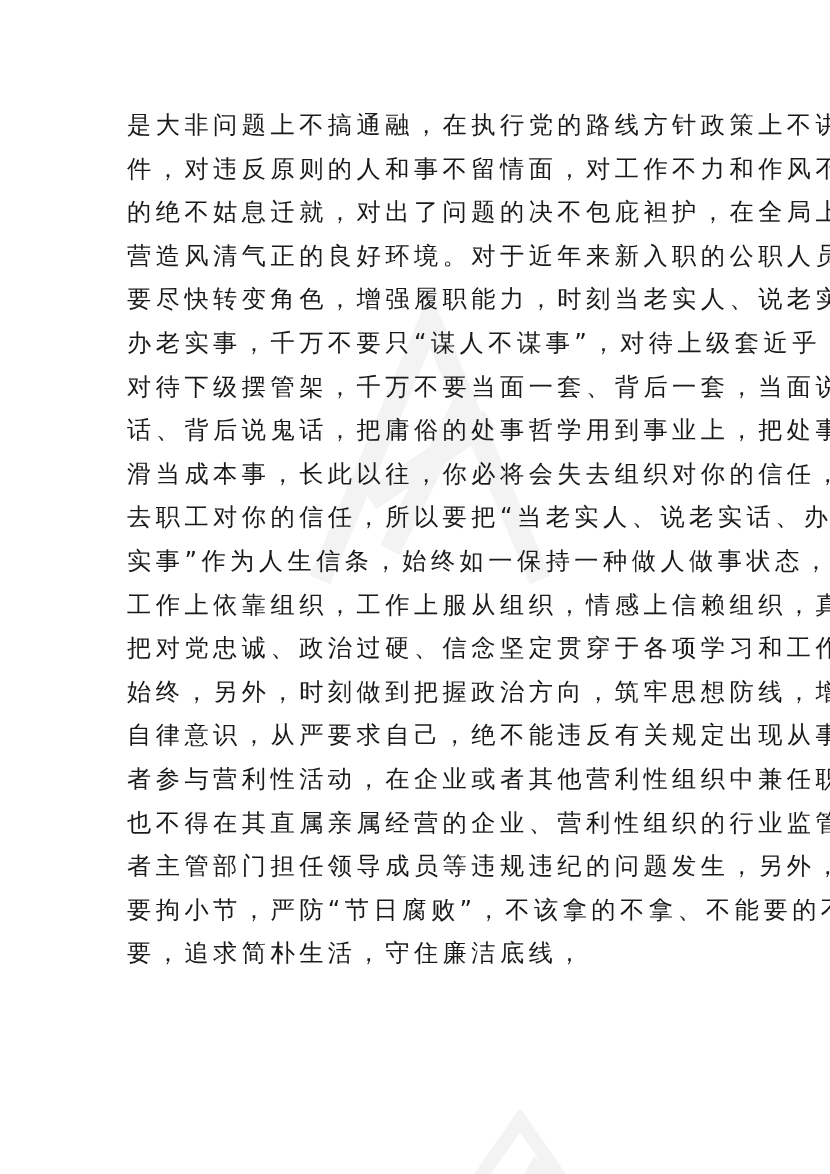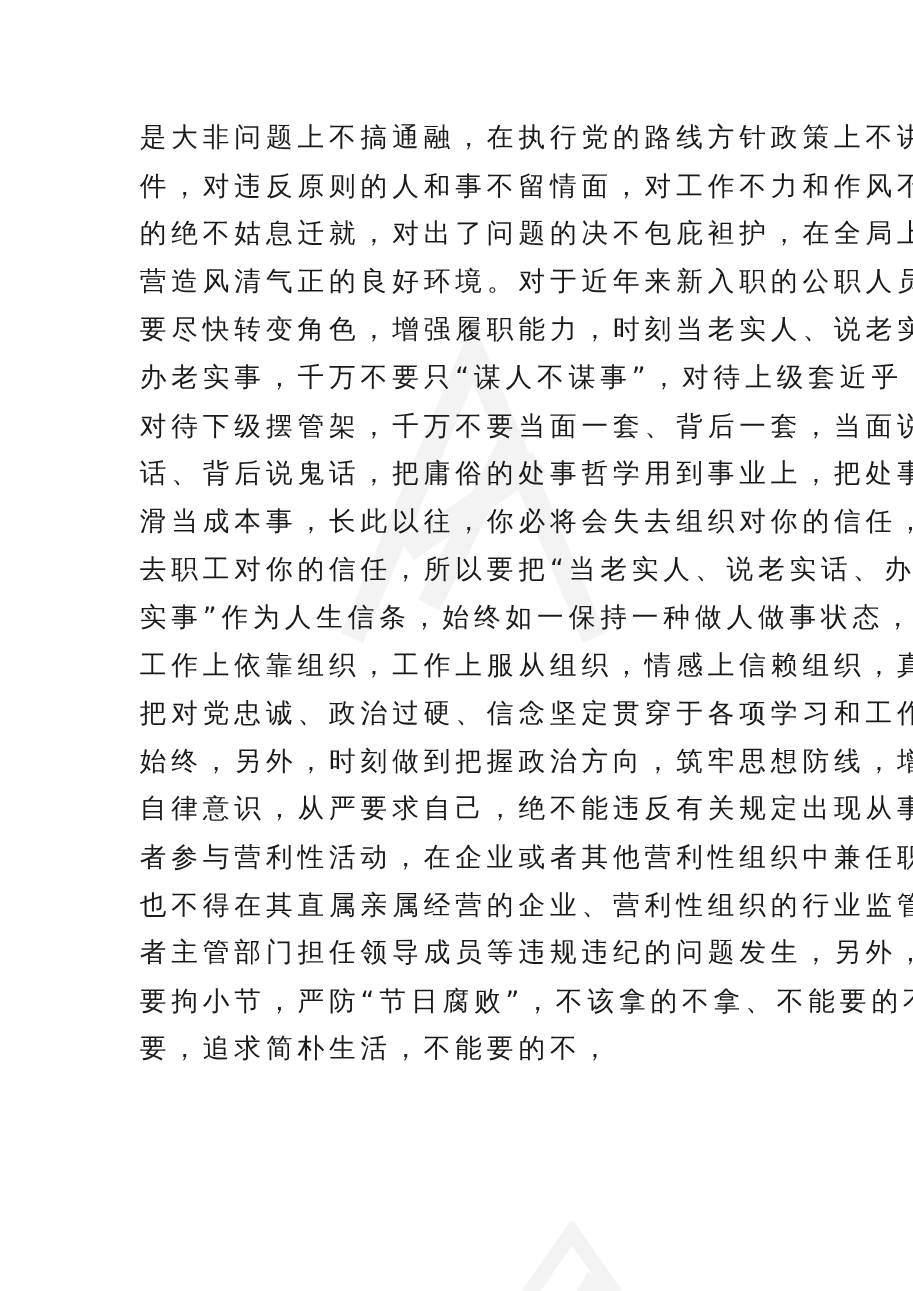--- a/index.html
+++ b/index.html
@@ -79,15 +79,15 @@
     <span class="line">去职工对你的信任，所以要把“当老实人、说老实话、办老</span>
     <span class="line">实事”作为人生信条，始终如一保持一种做人做事状态，在</span>
     <span class="line">工作上依靠组织，工作上服从组织，情感上信赖组织，真正</span>
     <span class="line">把对党忠诚、政治过硬、信念坚定贯穿于各项学习和工作的</span>
     <span class="line">始终，另外，时刻做到把握政治方向，筑牢思想防线，增强</span>
     <span class="line">自律意识，从严要求自己，绝不能违反有关规定出现从事或</span>
     <span class="line">者参与营利性活动，在企业或者其他营利性组织中兼任职务，</span>
     <span class="line">也不得在其直属亲属经营的企业、营利性组织的行业监管或</span>
     <span class="line">者主管部门担任领导成员等违规违纪的问题发生，另外，还</span>
     <span class="line">要拘小节，严防“节日腐败”，不该拿的不拿、不能要的不</span>
-    <span class="line">要，追求简朴生活，不能要的不，</span>
+    <span class="line">要，追求简朴生活，守住廉洁底线，</span>
   </div>
 </div>
 
 </body></html>

